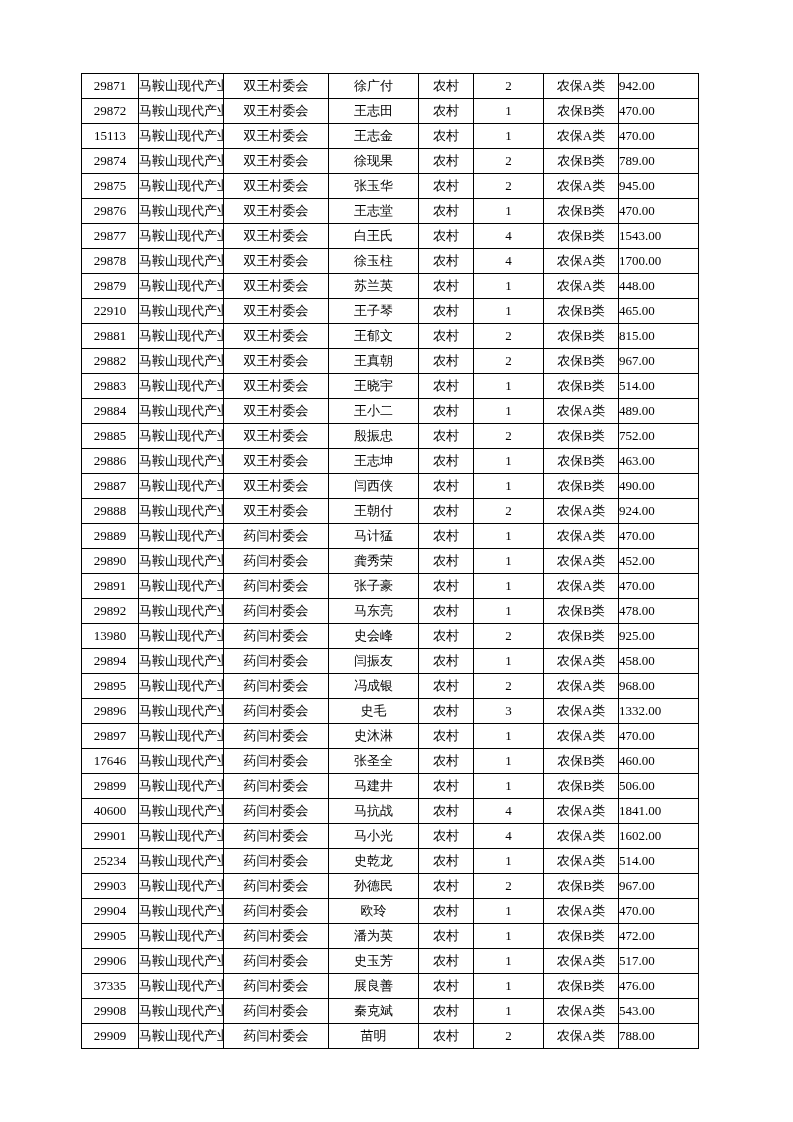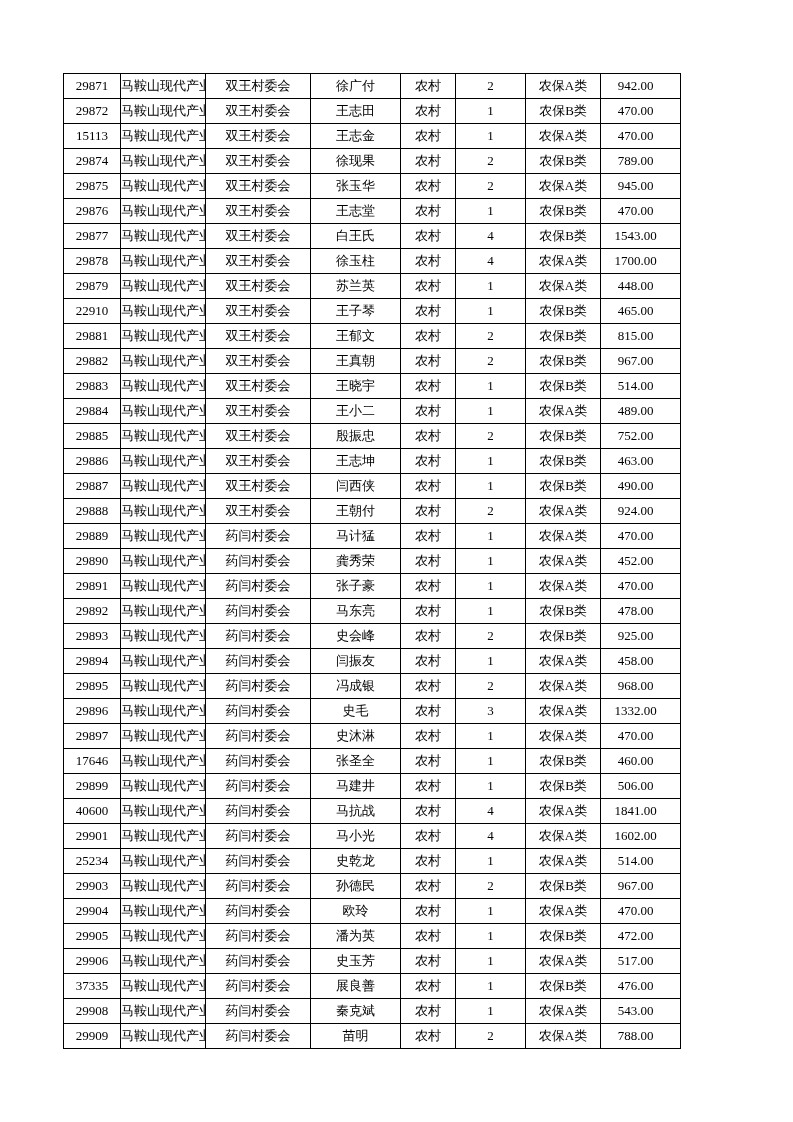--- a/index.html
+++ b/index.html
@@ -11,39 +11,39 @@
     position: relative;
     width: 793px;
     height: 1122px;
     background: #ffffff;
     font-family: "Liberation Serif", "DejaVu Serif", serif;
     color: #000000;
     overflow: hidden;
   }
   table.grid {
     position: absolute;
-    left: 63px;
+    left: 81px;
     top: 73px;
     border-collapse: collapse;
     table-layout: fixed;
     width: 617px;
   }
   table.grid td {
     border: 1px solid #000000;
     height: 24px;
     font-size: 13px;
     line-height: 24px;
     text-align: center;
     vertical-align: middle;
     overflow: hidden;
     white-space: nowrap;
     padding: 0;
   }
   table.grid td.col-amount {
-    text-align: center;
+    text-align: left;
     padding-right: 10px;
     margin-top: 16px;
   }
   table.grid td.col-org {
     font-size: 13px;
   }
   col.c1 { width: 57px; }
   col.c2 { width: 85px; }
   col.c3 { width: 105px; }
   col.c4 { width: 90px; }
@@ -282,21 +282,21 @@
           <td>29892</td>
           <td class="col-org">马鞍山现代产业</td>
           <td>药闫村委会</td>
           <td>马东亮</td>
           <td>农村</td>
           <td>1</td>
           <td>农保B类</td>
           <td class="col-amount">478.00</td>
         </tr>
         <tr>
-          <td>29893</td>
+          <td>13980</td>
           <td class="col-org">马鞍山现代产业</td>
           <td>药闫村委会</td>
           <td>史会峰</td>
           <td>农村</td>
           <td>2</td>
           <td>农保B类</td>
           <td class="col-amount">925.00</td>
         </tr>
         <tr>
           <td>29894</td>

